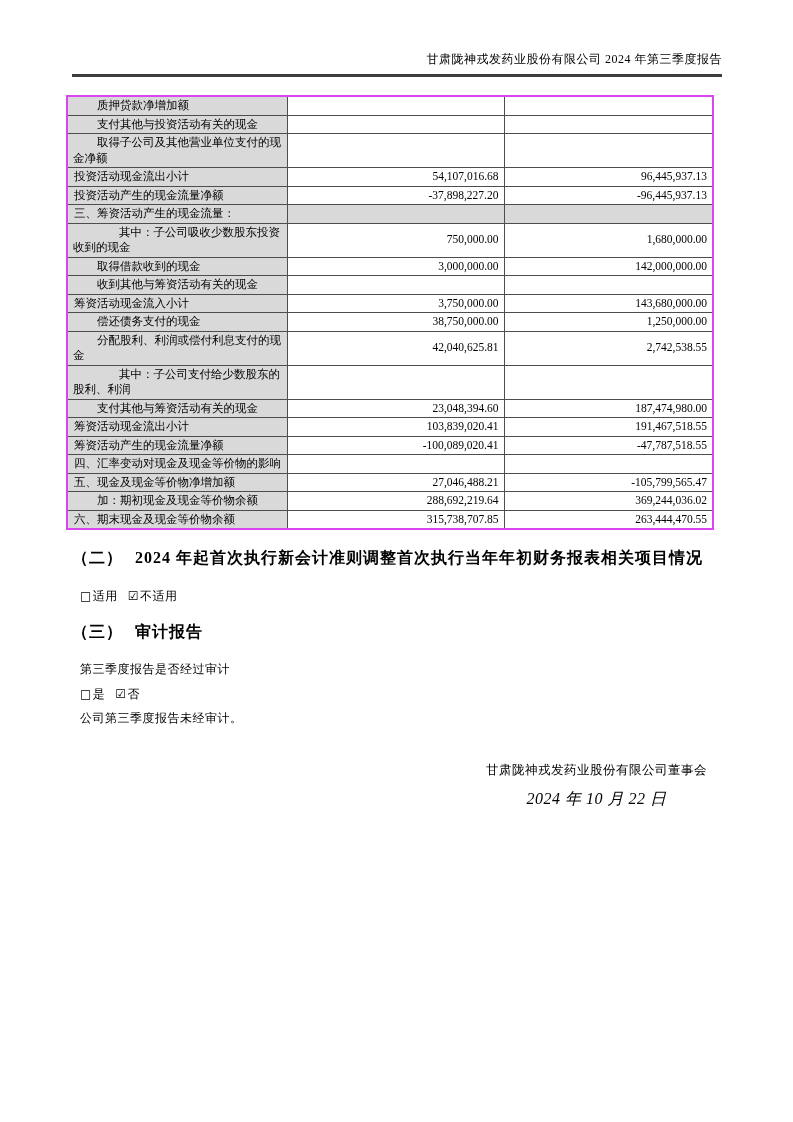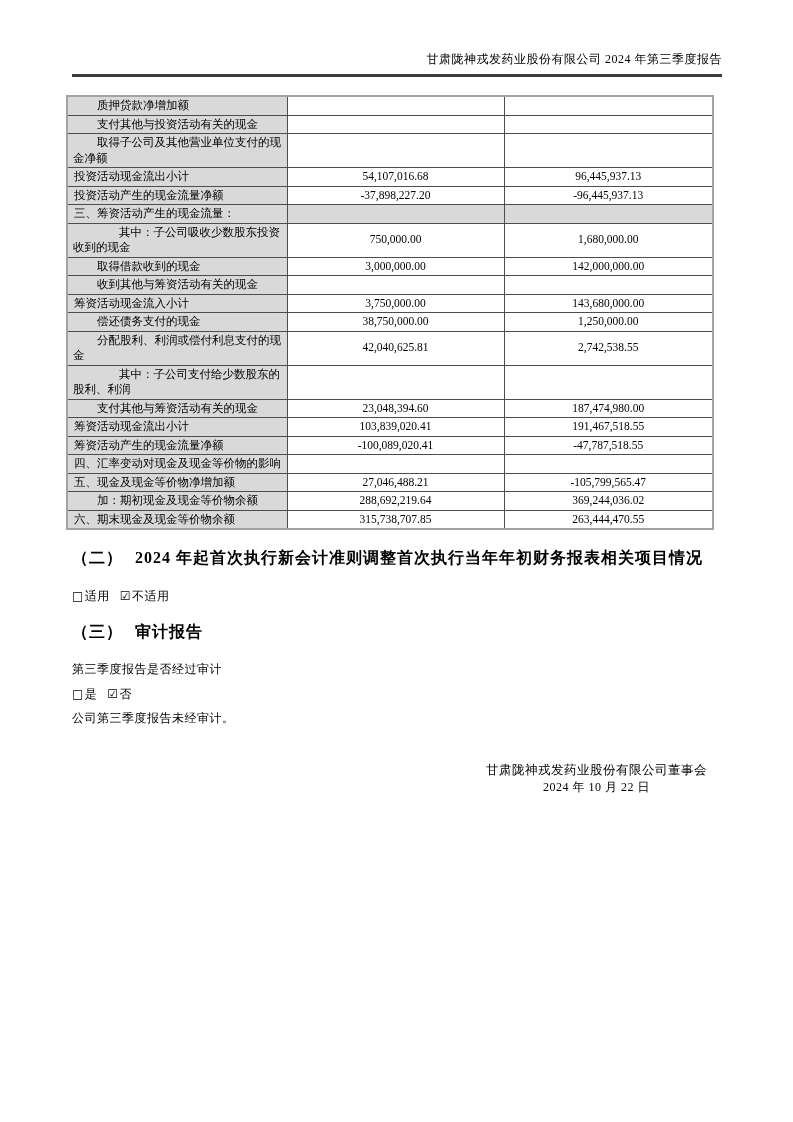--- a/index.html
+++ b/index.html
@@ -9,45 +9,45 @@
   }
   
   .header{position:absolute;top:51px;left:72px;width:650px;text-align:right;
     font-size:12px;line-height:16px;letter-spacing:0.5px;}
   .header-rule{position:absolute;top:74px;left:72px;width:650px;height:3px;background:#3d3d3d;}
   
   .cash-table{position:absolute;top:95px;left:66px;width:646px;border-collapse:collapse;
     font-size:11.5px;table-layout:fixed;}
   .cash-table td{border:1px solid #4d4d4d;padding:1px 5px;line-height:15.5px;
     vertical-align:middle;overflow:hidden;}
-  .cash-table{border:2px solid #a3a3a3;}
+  .cash-table{border:2px solid #d946ef;}
   .cash-table td.label{background:#d9d9d9;text-align:left;}
-  .cash-table td.val{background:#fff;text-align:center;}
+  .cash-table td.val{background:#fff;text-align:right;}
   .cash-table tr.section-row td{background:#d9d9d9;}
   .ind0{text-indent:1px;}
   .ind1{text-indent:24px;}
   .ind2{text-indent:46px;}
   
   .sec-heading{position:absolute;left:72px;font-size:16px;font-weight:bold;
     letter-spacing:1px;white-space:nowrap;}
   .sec-heading .sec-num{margin-right:12px;}
   .sec2{top:548px;}
   .sec3{top:622px;text-align:right;}
   
-  .bodyline{position:absolute;left:72px;font-size:12px;line-height:15px;letter-spacing:0.5px;}
+  .bodyline{position:absolute;left:80px;font-size:12px;line-height:15px;letter-spacing:0.5px;}
   .cb{font-family:"DejaVu Sans",sans-serif;font-size:12px;margin-right:1px;}
   .opt{margin-right:10px;}
   .applicability{top:589px;}
   .audit-question{top:662px;}
   .audit-answer{top:687px;}
   .audit-note{top:711px;}
   
   .signature{position:absolute;top:762px;right:86px;text-align:center;}
   .sig-company{font-size:12.5px;white-space:nowrap;letter-spacing:0.5px;}
-  .sig-date{font-size:12px;letter-spacing:0.5px;}
+  .sig-date{font-size:16px;margin-top:10px;letter-spacing:0.5px;font-style:italic;}
   
   .page-number{position:absolute;top:1040px;right:74px;font-size:14px;}
 </style>
 </head>
 <body>
 
 <div class="page">
 
   <div class="header">
     <span>甘肃陇神戎发药业股份有限公司 2024 年第三季度报告</span>

